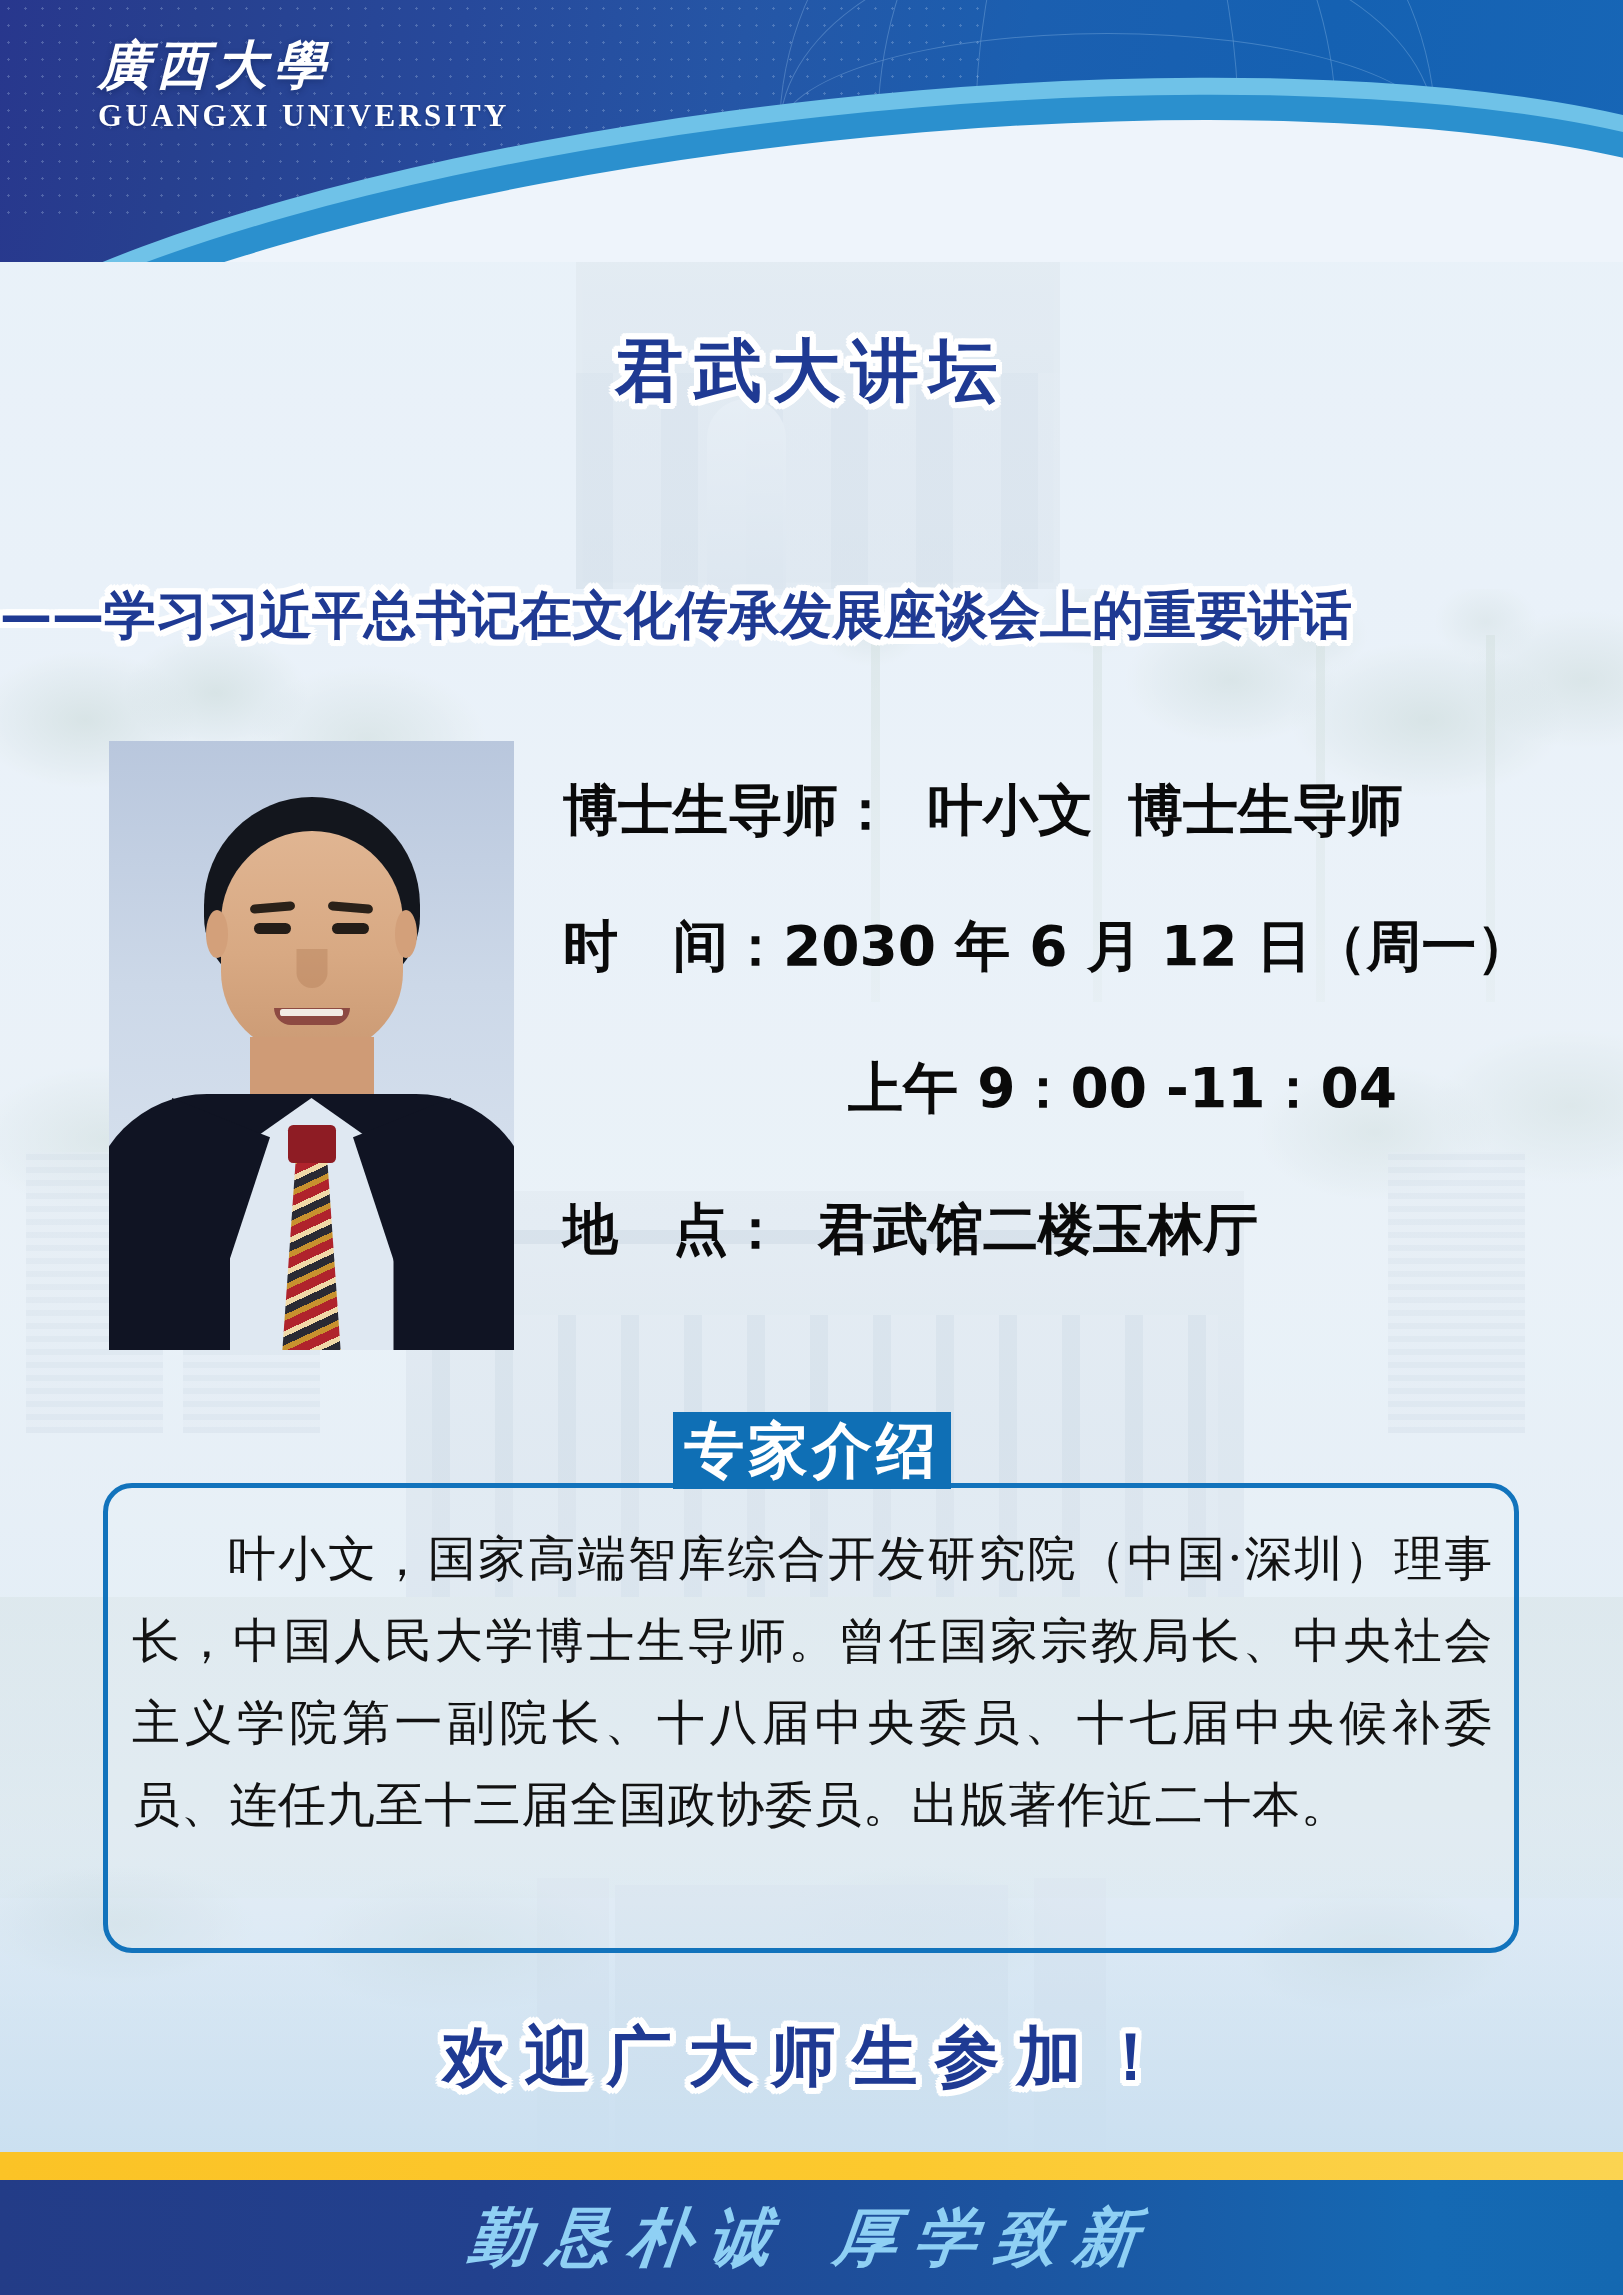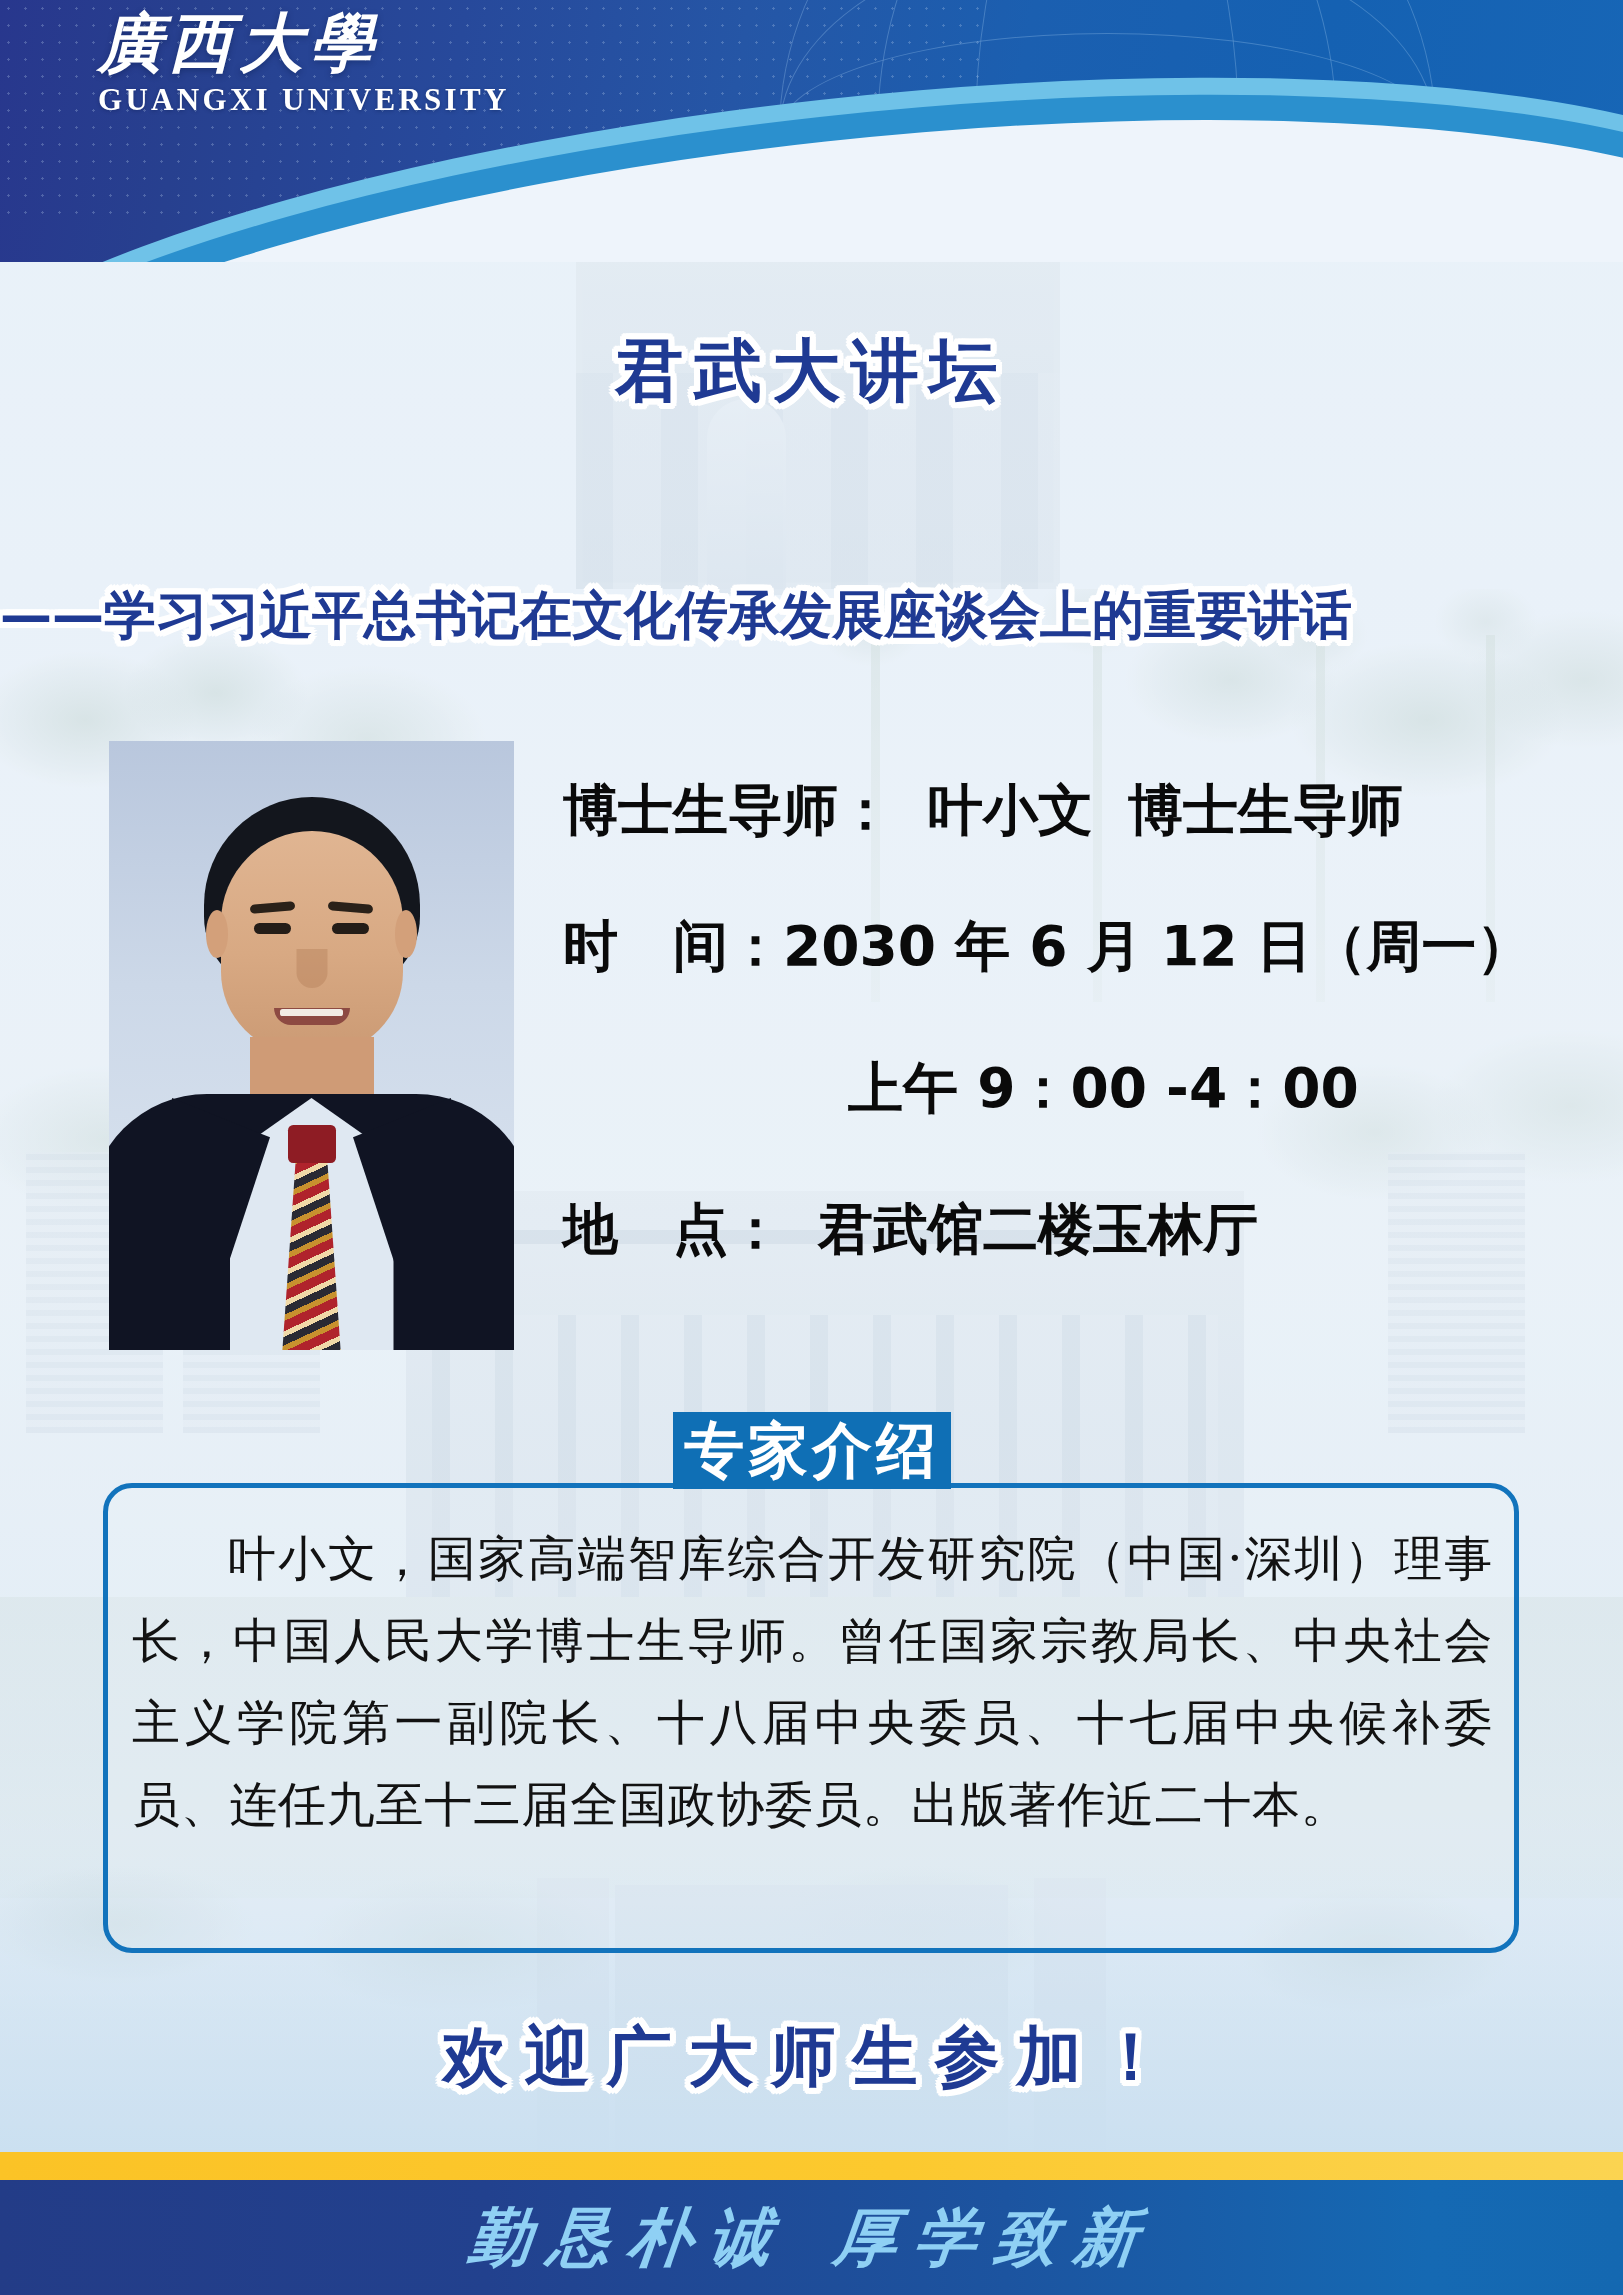--- a/index.html
+++ b/index.html
@@ -150,24 +150,25 @@
   .seal .flame:after{
     content:"";position:absolute;left:10.5px;top:15.7px;width:17px;height:38px;
     border-radius:50%;background:#fff;
   }
   .seal .year{
     position:absolute;left:50%;top:98px;transform:translateX(-50%);
     color:#E2231A;font-size:12.4px;font-weight:700;letter-spacing:0.7px;
     font-family:"Liberation Serif",serif;
   }
   .logo-cn{
-    color:#ffffff;font-size:64px;line-height:1;letter-spacing:6.5px;
+    color:#ffffff;font-size:52px;line-height:1;letter-spacing:6.5px;
     font-family:"DejaVu Serif","Liberation Serif",serif;font-weight:700;
     text-shadow:0 2px 6.5px rgba(0,20,60,.35);
     font-style:italic;
+    margin-top:28px;
   }
   .logo-en{
     color:#ffffff;font-size:31px;letter-spacing:3.3px;margin-top:7.9px;
     font-family:"Liberation Serif","DejaVu Serif",serif;font-weight:700;
     text-shadow:0 1.3px 3.9px rgba(0,20,60,.35);
   }
 
   
   .content{position:absolute;left:0;top:0;width:1623px;height:2295px;z-index:5;}
 
@@ -387,21 +388,21 @@
       <div class="p-tieknot"></div>
     </div>
 
     <div class="info">
       <div class="info-line il-speaker">
         <span>博士生导师：</span><span class="sp-gap"></span><span>叶小文</span><span class="sp-gap"></span><span>博士生导师</span>
       </div>
       <div class="info-line il-time">
         <span>时　间：</span><span>2030 年 6 月 12 日（周一）</span>
       </div>
-      <div class="info-line il-hours">上午 9：00 -4：00</div>
+      <div class="info-line il-hours">上午 9：00 -11：04</div>
       <div class="info-line il-place">
         <span>地　点：</span><span class="sp-gap"></span><span>君武馆二楼玉林厅</span>
       </div>
     </div>
 
     <div class="expert-badge">专家介绍</div>
     <div class="expert-box"></div>
     <div class="expert-text">叶小文，国家高端智库综合开发研究院（中国·深圳）理事长，中国人民大学博士生导师。曾任国家宗教局长、中央社会主义学院第一副院长、十八届中央委员、十七届中央候补委员、连任九至十三届全国政协委员。出版著作近二十本。</div>
 
     <div class="welcome outline-blue">欢迎广大师生参加！</div>

